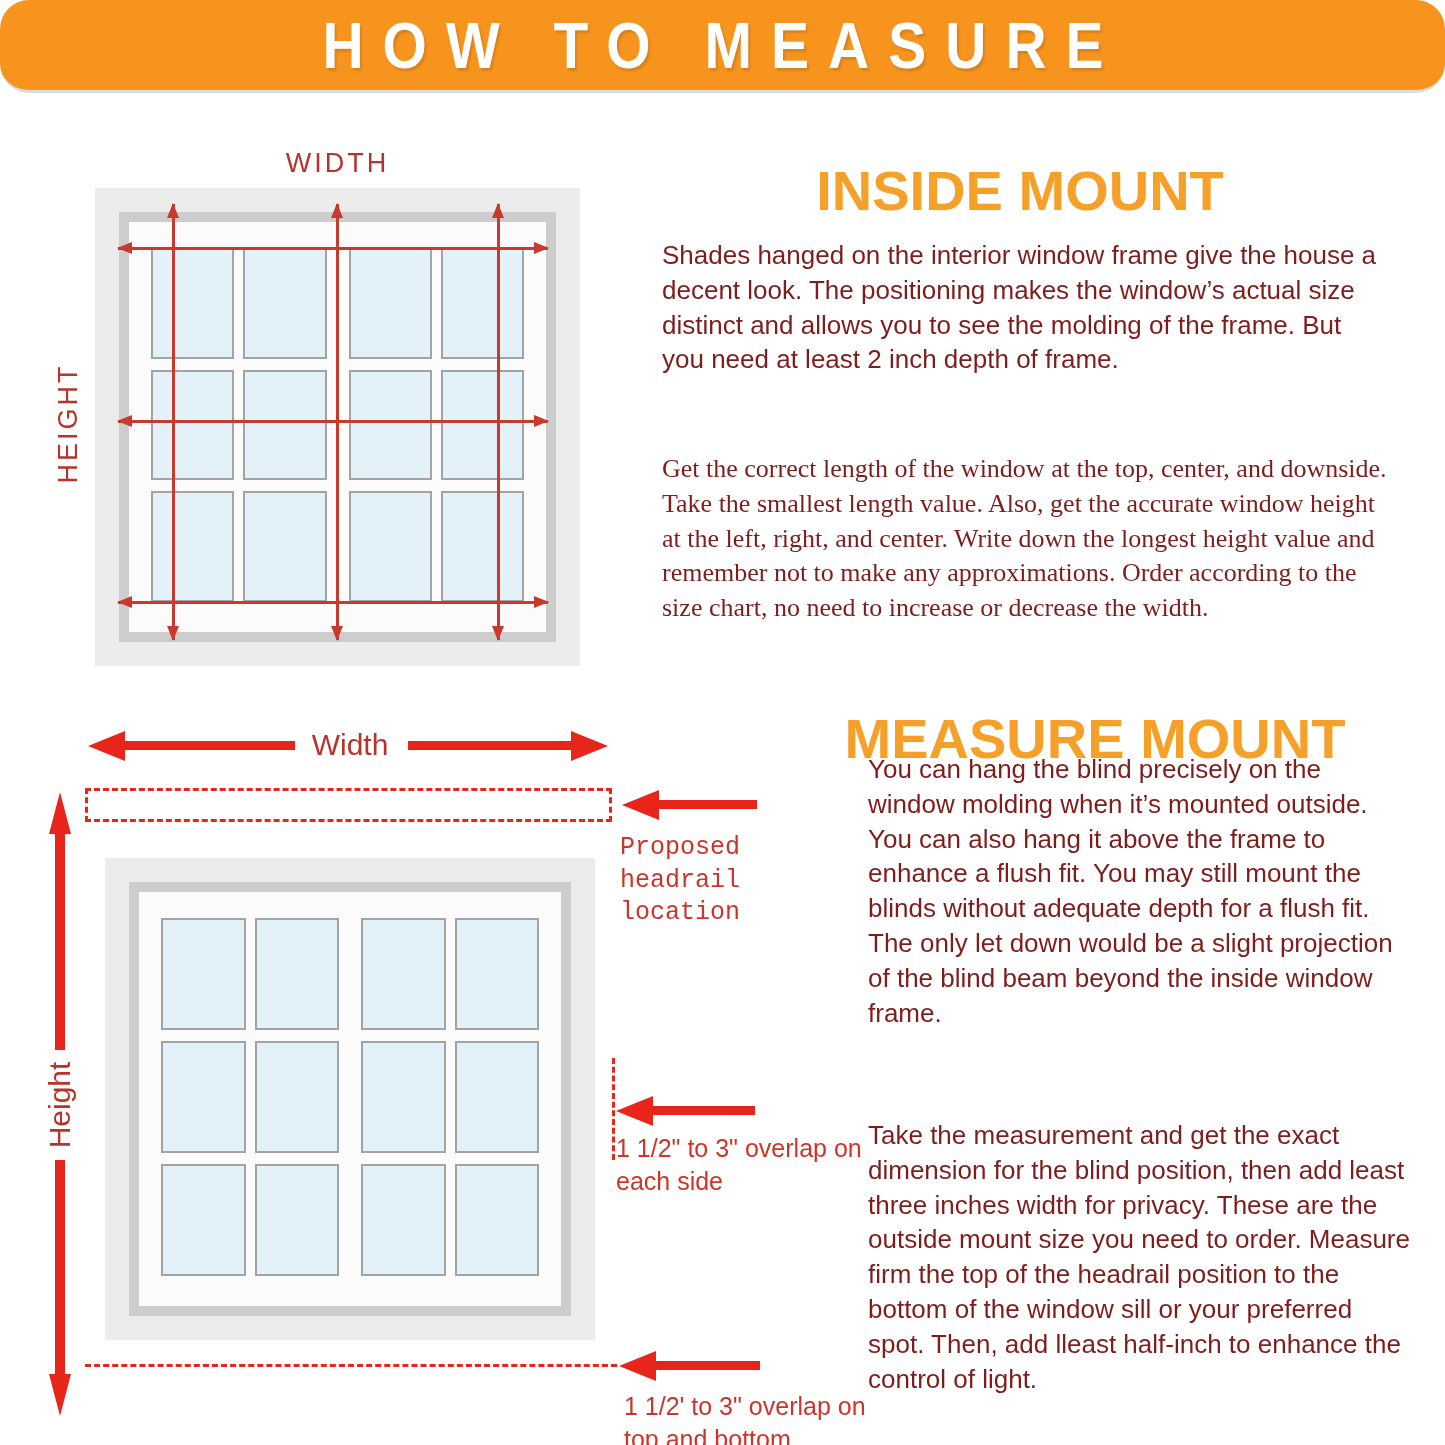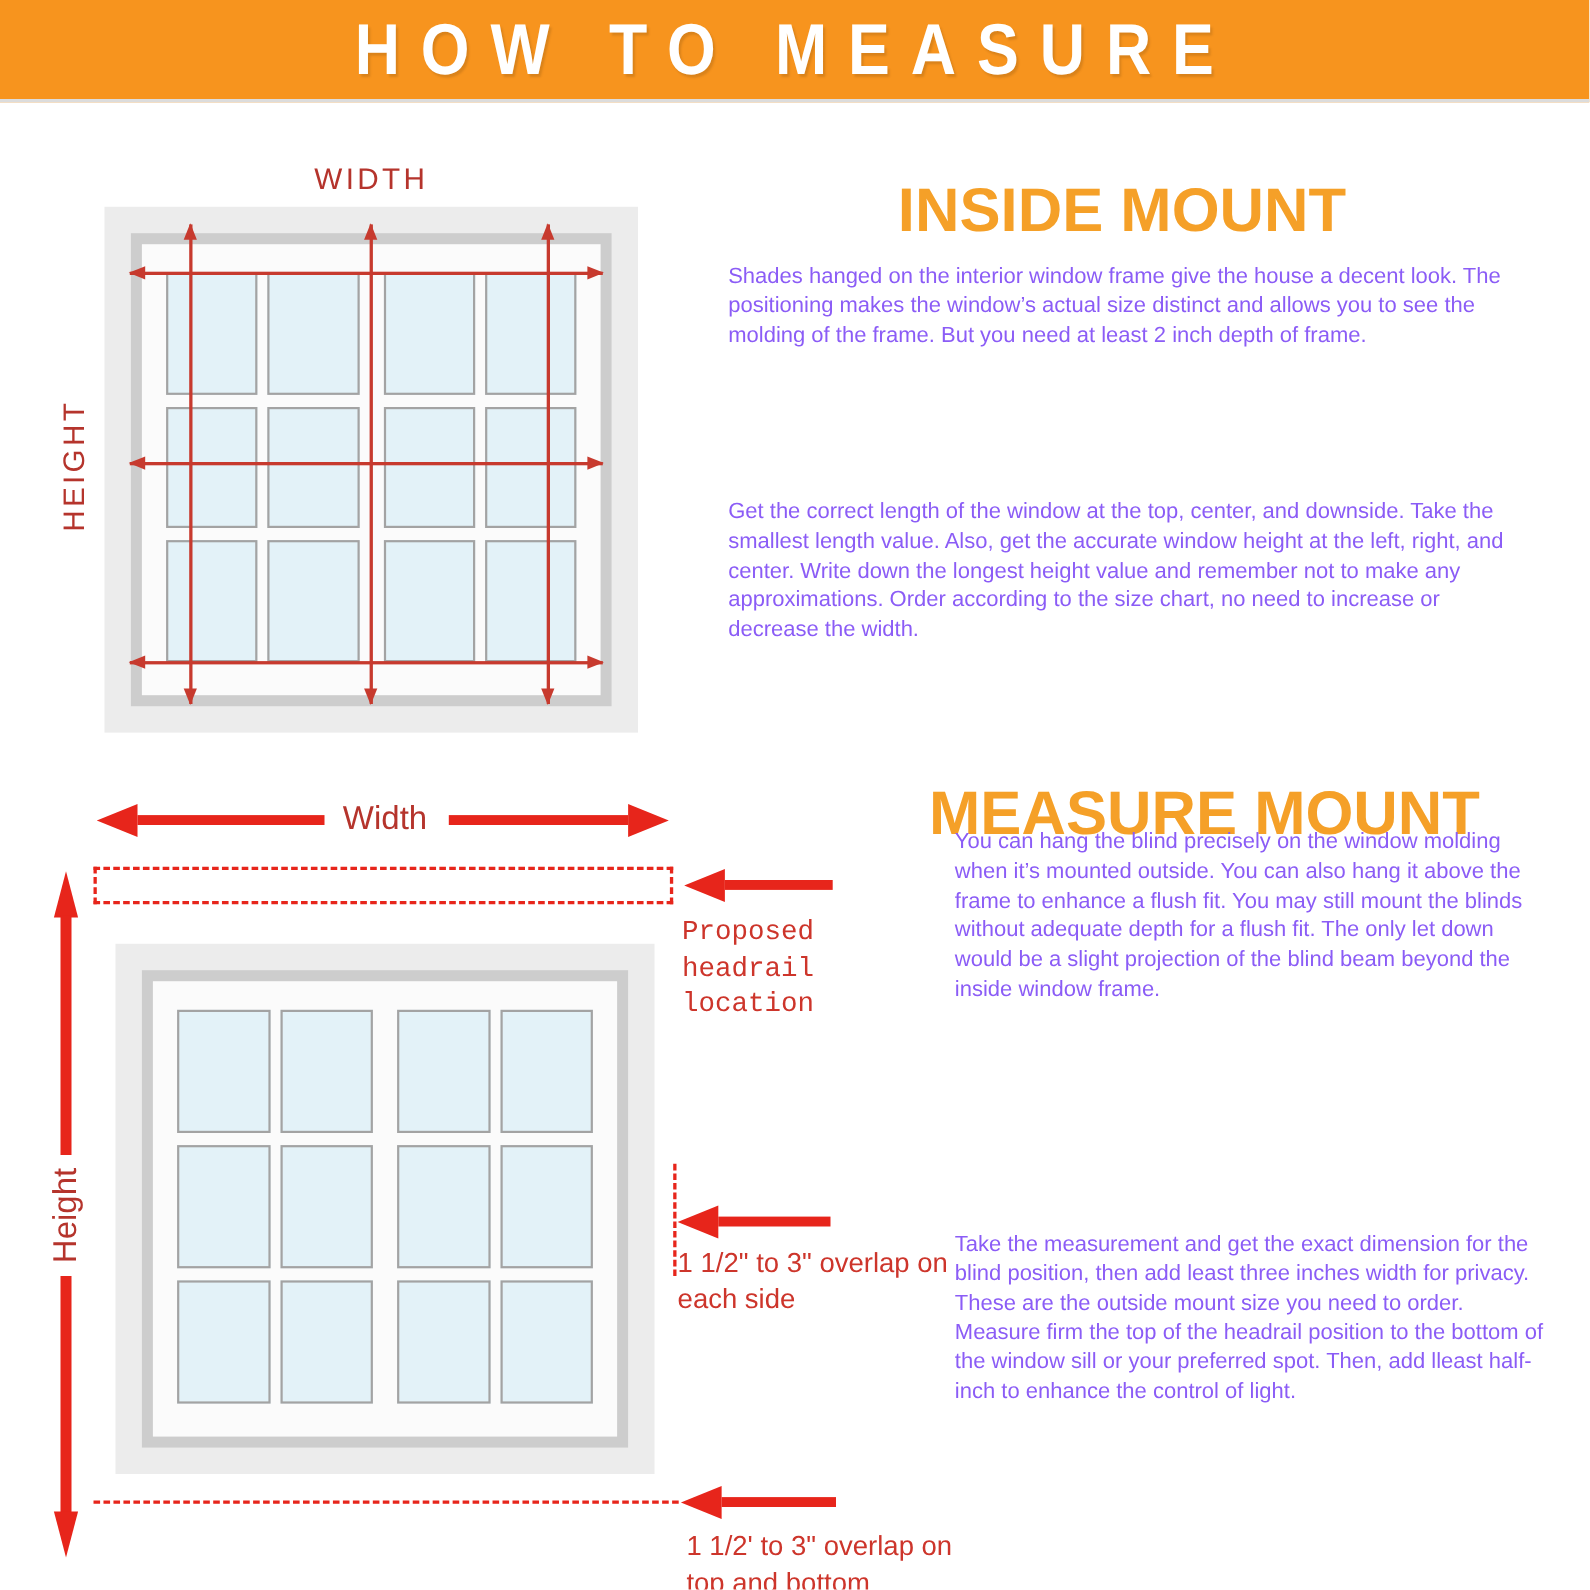--- a/index.html
+++ b/index.html
@@ -3,26 +3,26 @@
 <meta charset="utf-8">
 <style>
   * { margin:0; padding:0; box-sizing:border-box; }
   html,body { width:1445px; height:1445px; background:#ffffff; overflow:hidden;
     font-family:"Liberation Sans", sans-serif; }
   #canvas { position:relative; width:1445px; height:1445px; }
 
   
   .banner { position:absolute; left:0; top:0; width:1445px; height:93px;
     background:#F7941E; border-bottom:3px solid #dcdcdc;
-    display:flex; align-items:center; justify-content:center; }
+    display:flex; align-items:center; justify-content:center;border-radius:29px; }
   .banner h1 { color:#ffffff; font-size:57px; font-weight:bold; letter-spacing:19px;
     transform:scaleY(1.15); text-shadow:2px 3px 2px rgba(0,0,0,0.12); white-space:nowrap; }
 
   
-  .para { position:absolute; font-size:20px; line-height:1.34; color:#8b5cf6; }
+  .para { position:absolute; font-size:26px; line-height:1.34; color:#7f1d1d; }
   .mount-heading { position:absolute; text-align:center; font-size:56px; font-weight:bold;
     color:#F5A028; letter-spacing:0px; }
 
   
   .win-outer { position:absolute; background:#ececec; padding:24px; }
   .win-bevel { width:100%; height:100%; background:#cdcdcd; padding:10px; }
   .win-sash  { width:100%; height:100%; background:#fbfbfb; padding:26px 22px 30px 22px; }
   .win-grid  { width:100%; height:100%; display:flex; gap:22px; }
   .sash-half { flex:1; display:grid; grid-template-columns:1fr 1fr; grid-template-rows:1fr 1fr 1fr;
     gap:11px 9px; }
@@ -128,21 +128,21 @@
     <div class="thin-h" style="left:118px; top:601px; width:430px;"></div>
 
     <div class="thin-v" style="left:172px; top:204px; height:436px;"></div>
     <div class="thin-v" style="left:336px; top:204px; height:436px;"></div>
     <div class="thin-v" style="left:497px; top:204px; height:436px;"></div>
   </section>
 
   <section>
     <h2 class="mount-heading" style="left:660px; top:158px; width:720px;">INSIDE MOUNT</h2>
     <p class="para" style="left:662px; top:238px; width:722px;">Shades hanged on the interior window frame give the house a decent look. The positioning makes the window’s actual size distinct and allows you to see the molding of the frame. But you need at least 2 inch depth of frame.</p>
-    <p class="para" style="left:662px; top:452px; width:726px;">Get the correct length of the window at the top, center, and downside. Take the smallest length value. Also, get the accurate window height at the left, right, and center. Write down the longest height value and remember not to make any approximations. Order according to the size chart, no need to increase or decrease the width.</p>
+    <p class="para" style="left:662px; top:452px; width:726px;font-family:Liberation Serif, serif;">Get the correct length of the window at the top, center, and downside. Take the smallest length value. Also, get the accurate window height at the left, right, and center. Write down the longest height value and remember not to make any approximations. Order according to the size chart, no need to increase or decrease the width.</p>
   </section>
 
   <section>
     <h2 class="mount-heading" style="left:800px; top:706px; width:590px;">MEASURE MOUNT</h2>
     <p class="para" style="left:868px; top:752px; width:540px;">You can hang the blind precisely on the window molding when it’s mounted outside. You can also hang it above the frame to enhance a flush fit. You may still mount the blinds without adequate depth for a flush fit. The only let down would be a slight projection of the blind beam beyond the inside window frame.</p>
     <p class="para" style="left:868px; top:1118px; width:545px;">Take the measurement and get the exact dimension for the blind position, then add least three inches width for privacy. These are the outside mount size you need to order. Measure firm the top of the headrail position to the bottom of the window sill or your preferred spot. Then, add lleast half-inch to enhance the control of light.</p>
   </section>
 
   <section>
 

